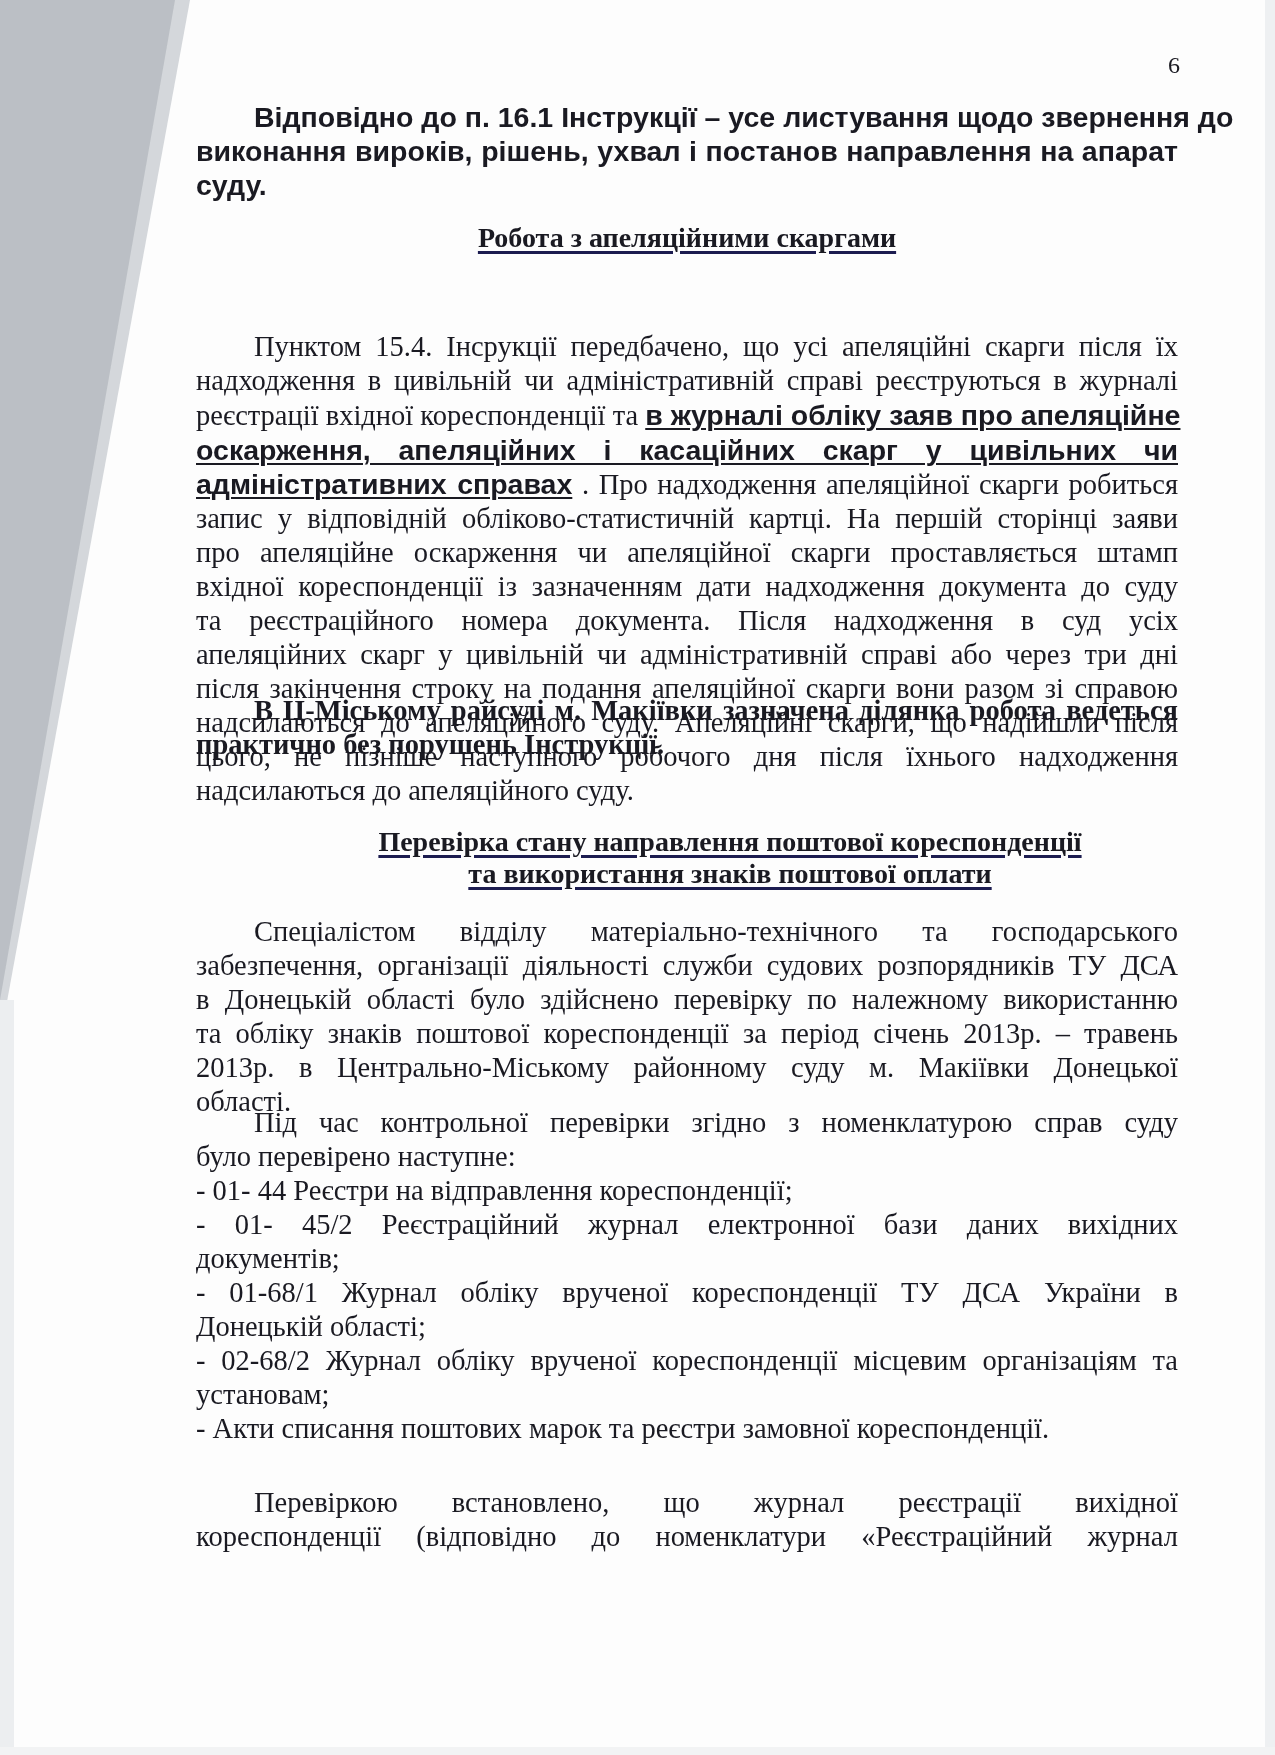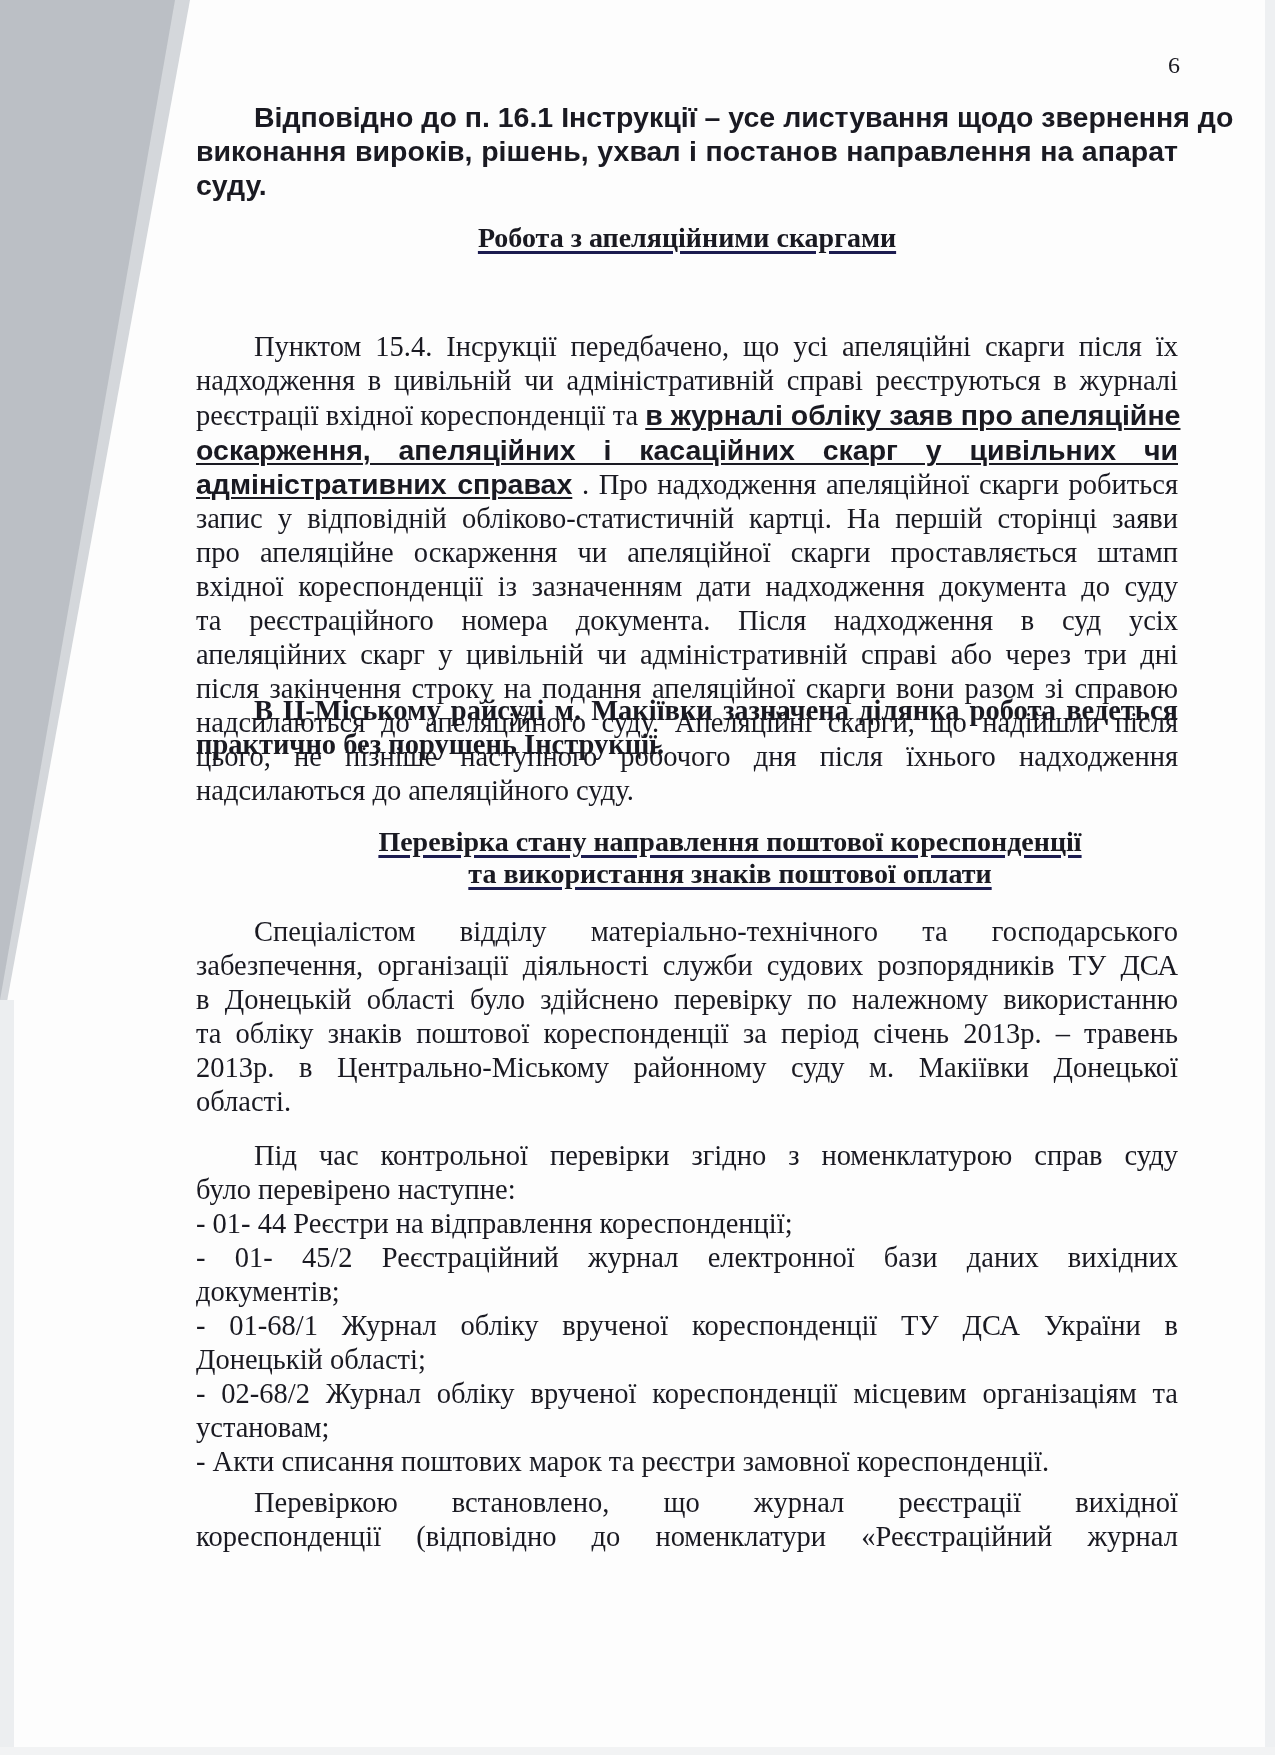--- a/index.html
+++ b/index.html
@@ -37,21 +37,21 @@
   .bold { font-weight: bold; font-family: Liberation Sans, sans-serif; }
   .u { text-decoration: underline; text-decoration-thickness: 2px; text-underline-offset: 3px; }
 
   .heading { position: absolute; font-weight: bold; font-size: 28px; text-align: center; }
   .heading span { text-decoration: underline; text-decoration-thickness: 3px; text-underline-offset: 4px; text-decoration-color: #1c1c50; }
 
   .p1 { top: 100px; }
   .p2 { top: 283px; margin-top: 47px; }
   .p3 { top: 694px; font-weight: bold; }
   .p4 { top: 915px; }
-  .p5 { top: 1139px; }
+  .p5 { top: 1106px; }
   .p6 { top: 1486px; }
 </style>
 </head>
 <body>
 
 <div class="fold2"></div>
 <div class="fold"></div>
 <div class="left-strip"></div>
 <div class="right-strip"></div>
 <div class="bottom-strip"></div>

